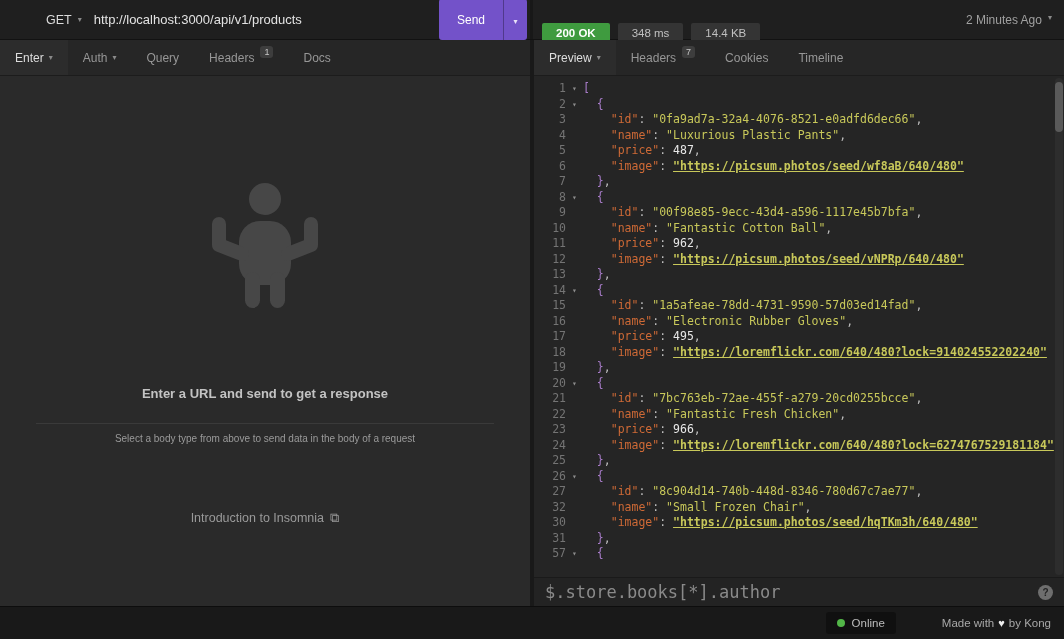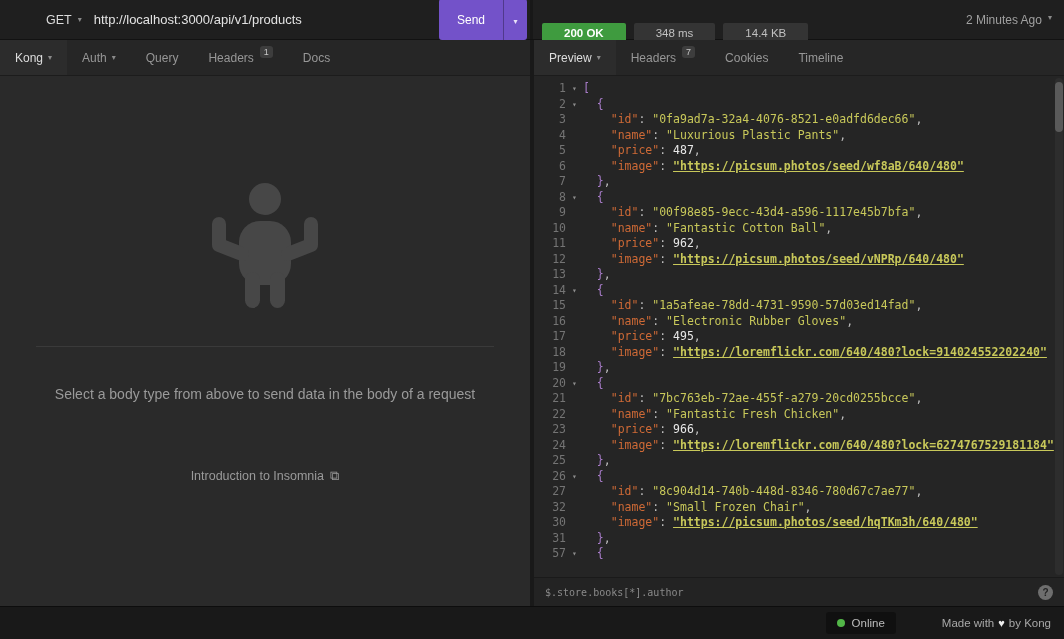--- a/index.html
+++ b/index.html
@@ -15,58 +15,58 @@
   .topbar { height:40px; display:flex; align-items:stretch; background:#1f1f1f; border-bottom:1px solid #121212; }
   .tb-left { width:530px; display:flex; align-items:center; flex:none; }
   .tb-right { flex:1; display:flex; align-items:center; padding:0 12px 0 9px; gap:8px; border-left:3px solid #181818; }
   .method { display:flex; align-items:center; gap:6px; padding:0 12px 0 14px; cursor:pointer; color:#dcdcdc; font-size:12.5px;margin-left:32px; }
   .caret { font-size:8px; color:#8a8a8a; }
   .url { flex:1; color:#e2e2e2; font-size:13px; white-space:nowrap; overflow:hidden; }
   .send-group { display:flex; margin-right:3px; height:41px; border-radius:3px; overflow:hidden; flex:none; }
   .send { background:var(--accent,#7352c9); border:none; color:#fff; font-size:12px; padding:0 18px; cursor:pointer; font-family:inherit; }
   .send-caret { background:var(--accent,#7352c9); border:none; border-left:1px solid rgba(0,0,0,.3); color:#fff; width:24px; cursor:pointer; }
   .send-caret .caret { color:#e8e2f8; }
-  .chip { background:#343434; color:#c0c0c0; font-size:11.5px; padding:4px 22px; border-radius:2px; white-space:nowrap;margin-top:27px; }
+  .chip { background:#343434; color:#c0c0c0; font-size:11.5px; padding:4px 14px; border-radius:2px; white-space:nowrap;margin-top:27px; }
   .chip.status { background:var(--success,#3f9b3f); color:#ffffff; font-weight:700; }
   .timeago { margin-left:auto; display:flex; gap:6px; color:#a0a0a0; font-size:12px; cursor:pointer; }
   
   .main { display:flex; height:566px; }
   .pane { display:flex; flex-direction:column; }
   .pane.left { width:530px; flex:none; background:#2a2a2a; }
   .pane-divider { width:4px; background:#191919; flex:none; }
   .pane.right { flex:1; background:#252525; }
   .tabs { height:36px; display:flex; align-items:stretch; background:#262626; border-bottom:1px solid #1c1c1c; flex:none; }
   .tab { display:flex; align-items:center; gap:5px; padding:0 15px; color:#979797; font-size:12px; cursor:pointer; white-space:nowrap; }
   .tab.active { color:#dddddd; background:#2c2c2c; }
   .badge { background:#3d3d3d; color:#c7c7c7; font-size:9px; padding:1px 4px; border-radius:3px; position:relative; top:-6px; margin-left:1px; }
   
   .left-content { flex:1; display:flex; flex-direction:column; align-items:center; background:#2a2a2a; }
   .bug { margin-top:98px; }
   .ph-title { margin-top:62px; color:#c3c3c3; font-weight:700; font-size:13px; }
   .ph-divider { width:458px; border-top:1px solid #3a3a3a; margin-top:22px; }
-  .ph-sub { margin-top:39px; color:#9a9a9a; font-size:14px; }
+  .ph-sub { margin-top:9px; color:#9a9a9a; font-size:10px; }
   .ph-link { margin-top:66px; color:#9a9a9a; font-size:12.5px; display:flex; align-items:center; gap:6px; cursor:pointer; }
   .ext-icon { font-size:13px; color:#9a9a9a; }
   
   .code-area { flex:1; position:relative; overflow:hidden; padding-top:5px; }
   .cl { display:flex; height:15.5px; line-height:15.5px; font-family:"DejaVu Sans Mono", monospace; font-size:11.5px; }
   .ln { width:32px; text-align:right; color:#747474; flex:none; }
   .fold { width:17px; text-align:center; color:#8d8d8d; font-size:8px; flex:none; }
   .cd { white-space:pre; }
   .t-br  { color:var(--c-bracket,#a87cc9); }
   .t-key { color:var(--c-key,#cf6a36); }
   .t-pun { color:var(--c-punct,#bdbdbd); }
   .t-str { color:var(--c-string,#c8c85a); }
   .t-num { color:var(--c-number,#e8e8e8); }
   .t-link{ color:var(--c-link,#c8c85a); text-decoration:underline; font-weight:700; }
   .scroll-track { position:absolute; right:1px; top:2px; bottom:2px; width:8px; background:#2d2d2d; border-radius:4px; }
   .scroll-thumb { position:absolute; right:0; top:4px; width:8px; height:50px; background:#5a5a5a; border-radius:4px; }
   
   .filter-bar { height:29px; flex:none; background:#232323; border-top:1px solid #1a1a1a; display:flex; align-items:center; padding:0 11px; }
-  .filter-input { font-family:"DejaVu Sans Mono", monospace; font-size:10px; color:#8a8a8a; flex:1; }
+  .filter-input { font-family:"DejaVu Sans Mono", monospace; font-size:17px; color:#8a8a8a; flex:1; }
   .help-circle { width:15px; height:15px; border-radius:50%; background:#6e6e6e; color:#232323; font-size:10px; font-weight:700; display:flex; align-items:center; justify-content:center; cursor:pointer; }
   
   .footer { height:33px; background:#191919; border-top:1px solid #0d0d0d; display:flex; align-items:center; font-size:11.5px; }
   .f-spacer { flex:1; }
   .online-chip { display:flex; align-items:center; gap:7px; background:#101010; padding:5px 11px; border-radius:3px; color:#bdbdbd; margin-right:46px; cursor:pointer; }
   .dot { width:8px; height:8px; border-radius:50%; background:var(--online,#52b648); }
   .made-with { display:flex; align-items:center; gap:4px; color:#a8a8a8; padding-right:13px; }
   .heart { color:#efefef; font-size:11px; }
 </style>
 </head>
@@ -93,21 +93,21 @@
       <span class="caret">▾</span>
     </div>
   </div>
 </div>
 
 <div class="main">
 
   <div class="pane left">
     <div class="tabs">
       <div class="tab active">
-        <span>Kong</span>
+        <span>Enter</span>
         <span class="caret">▾</span>
       </div>
       <div class="tab">
         <span>Auth</span>
         <span class="caret">▾</span>
       </div>
       <div class="tab">
         <span>Query</span>
       </div>
       <div class="tab">
@@ -122,20 +122,21 @@
       <svg class="bug" width="150" height="150" viewBox="0 0 150 150">
         <g fill="#474747" stroke="#474747">
           <circle cx="75" cy="25" r="16" stroke="none"></circle>
           <rect x="49" y="47" width="52" height="64" rx="21" stroke="none"></rect>
           <rect x="55" y="98" width="15" height="36" rx="7.5" stroke="none"></rect>
           <rect x="80" y="98" width="15" height="36" rx="7.5" stroke="none"></rect>
           <path d="M52 80 L29 71 L29 50" fill="none" stroke-width="14" stroke-linecap="round" stroke-linejoin="round"></path>
           <path d="M98 80 L121 71 L121 50" fill="none" stroke-width="14" stroke-linecap="round" stroke-linejoin="round"></path>
         </g>
       </svg>
+      <div class="ph-title">Enter a URL and send to get a response</div>
       <div class="ph-divider"></div>
       <div class="ph-sub">Select a body type from above to send data in the body of a request</div>
       <div class="ph-link">
         <span>Introduction to Insomnia</span>
         <span class="ext-icon">⧉</span>
       </div>
     </div>
   </div>
 
   <div class="pane-divider"></div>

